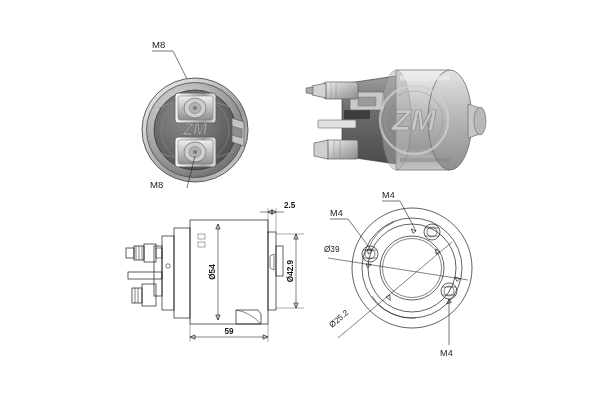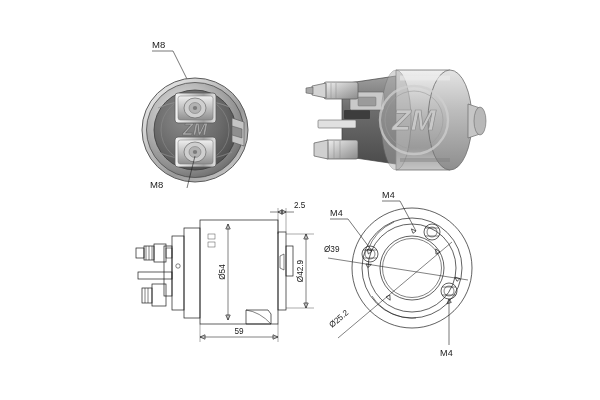--- a/index.html
+++ b/index.html
@@ -21,21 +21,21 @@
     width: 516px;
     height: 400px;
   }
   .panel {
     position: absolute;
   }
   
   #photo-front  { left: 128px; top: 30px;  width: 134px; height: 162px; }
   #photo-side   { left: 300px; top: 48px;  width: 192px; height: 140px; }
   
-  #draw-side    { left: 128px; top: 190px; width: 196px; height: 162px; }
+  #draw-side    { left: 118px; top: 190px; width: 196px; height: 162px; font-weight: bold; }
   #draw-front   { left: 320px; top: 188px; width: 184px; height: 172px; }
 
   .panel svg { display: block; width: 100%; height: 100%; }
 
   .lbl {
     font-family: "Liberation Sans", sans-serif;
     font-size: 9px;
     fill: #1a1a1a;
     letter-spacing: .2px;
   }

